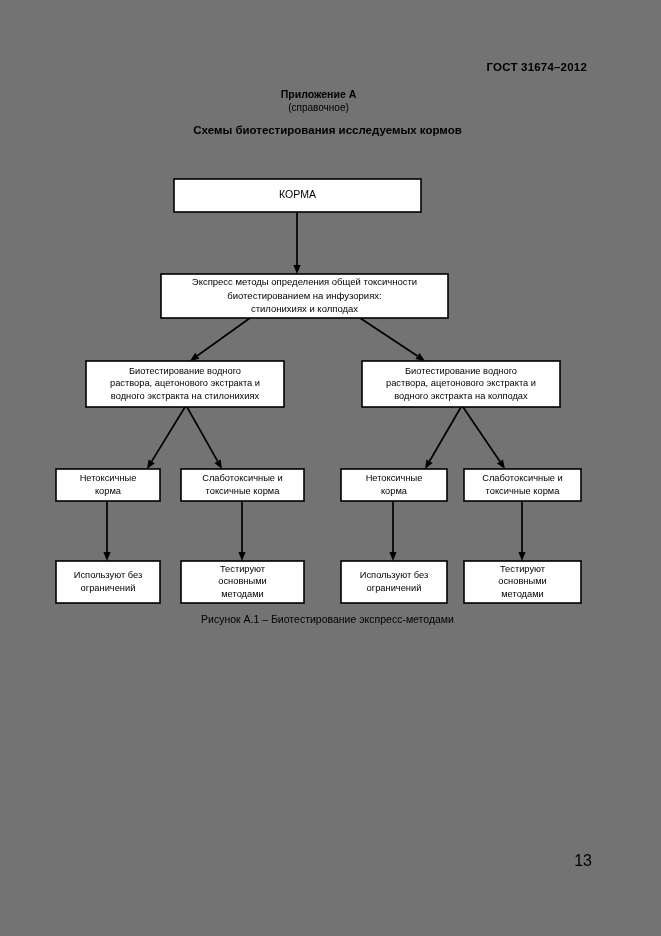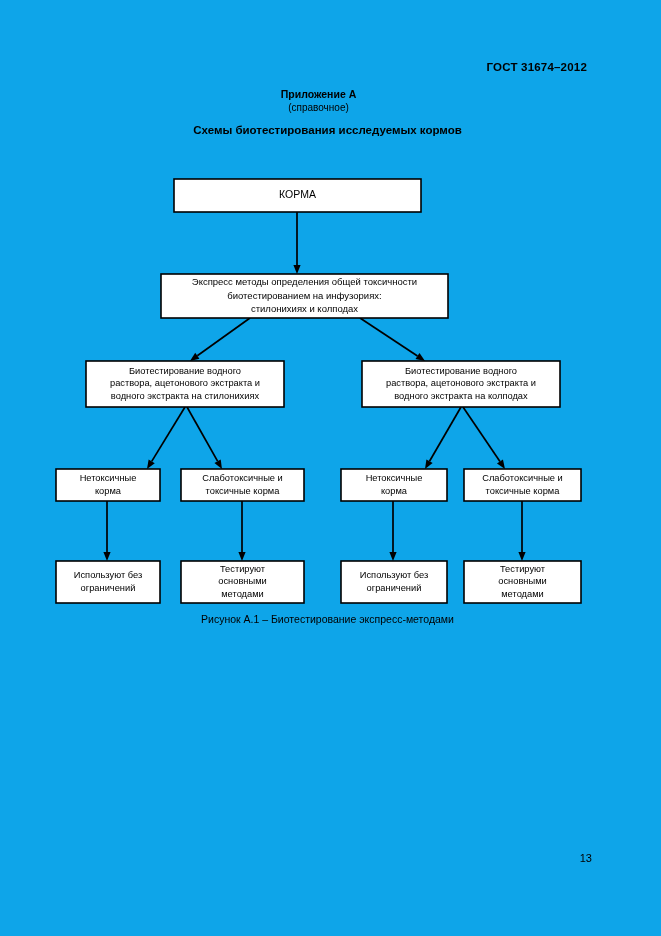--- a/index.html
+++ b/index.html
@@ -11,21 +11,21 @@
     width: 661px;
     height: 936px;
     position: relative;
     font-family: "Liberation Sans", sans-serif;
     color: #000000;
     overflow: hidden;
   }
   .page {
     position: absolute;
     inset: 0;
-    background: #0ea5e9;
+    background: #737373;
   }
   .doc-header {
     position: absolute;
     top: 61px;
     right: 74px;
     font-size: 11.5px;
     font-weight: bold;
     letter-spacing: 0.2px;
     white-space: nowrap;
   }
@@ -64,21 +64,21 @@
     left: 0;
     right: 0;
     text-align: center;
     font-size: 10.5px;
     transform: translateX(-3px);
   }
   .page-number {
     position: absolute;
     top: 852px;
     right: 69px;
-    font-size: 11px;
+    font-size: 16px;
   }
   #flow {
     position: absolute;
     top: 0;
     left: 0;
   }
   .node-rect {
     fill: #ffffff;
     stroke: #000000;
     stroke-width: 1.6;

